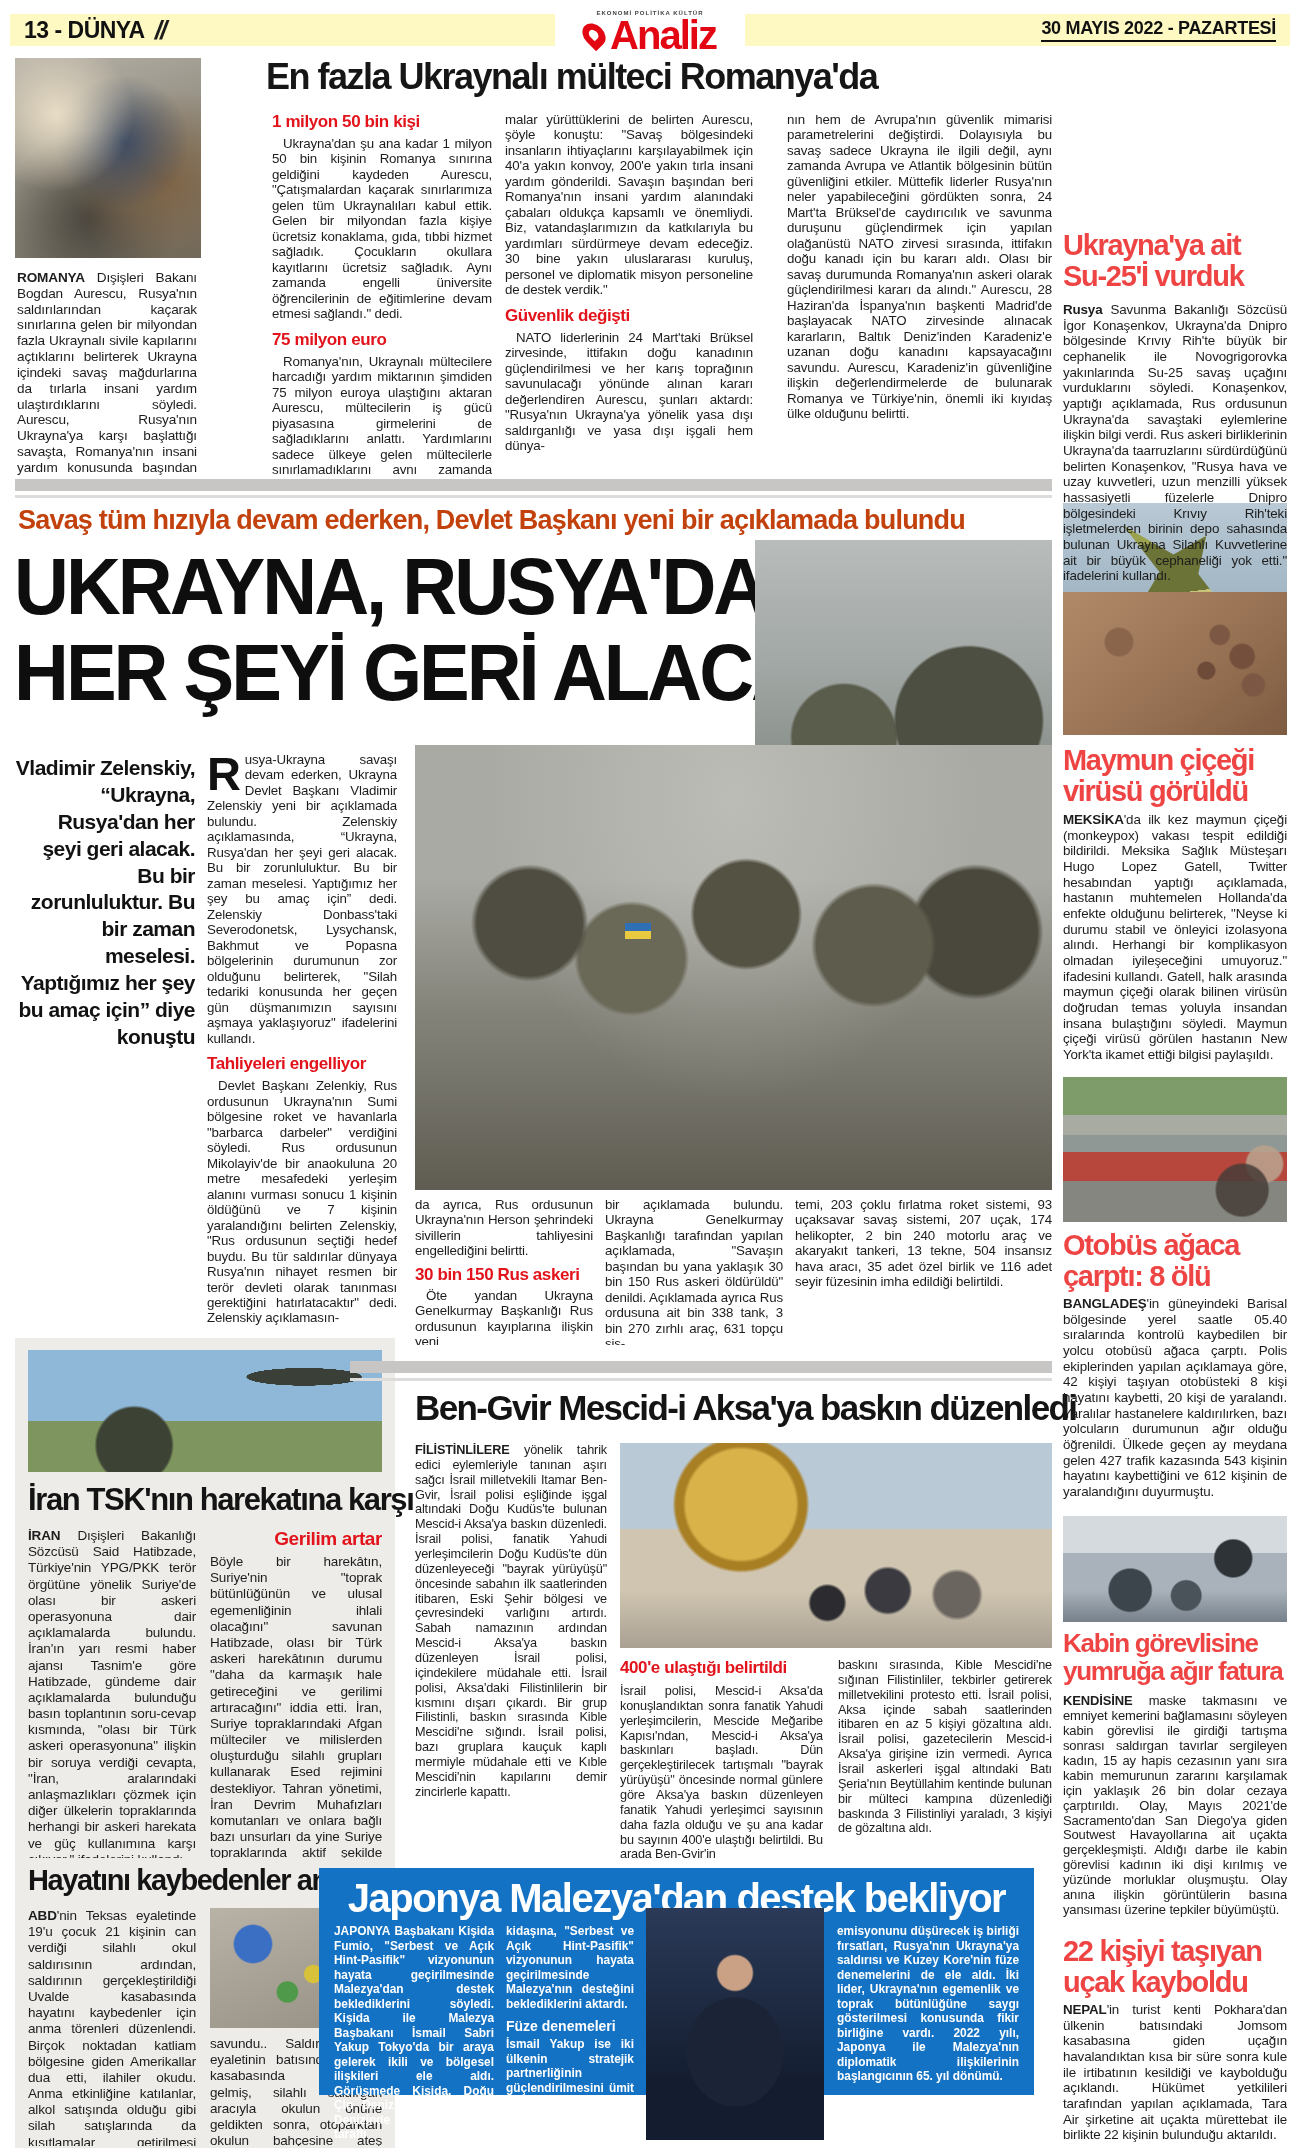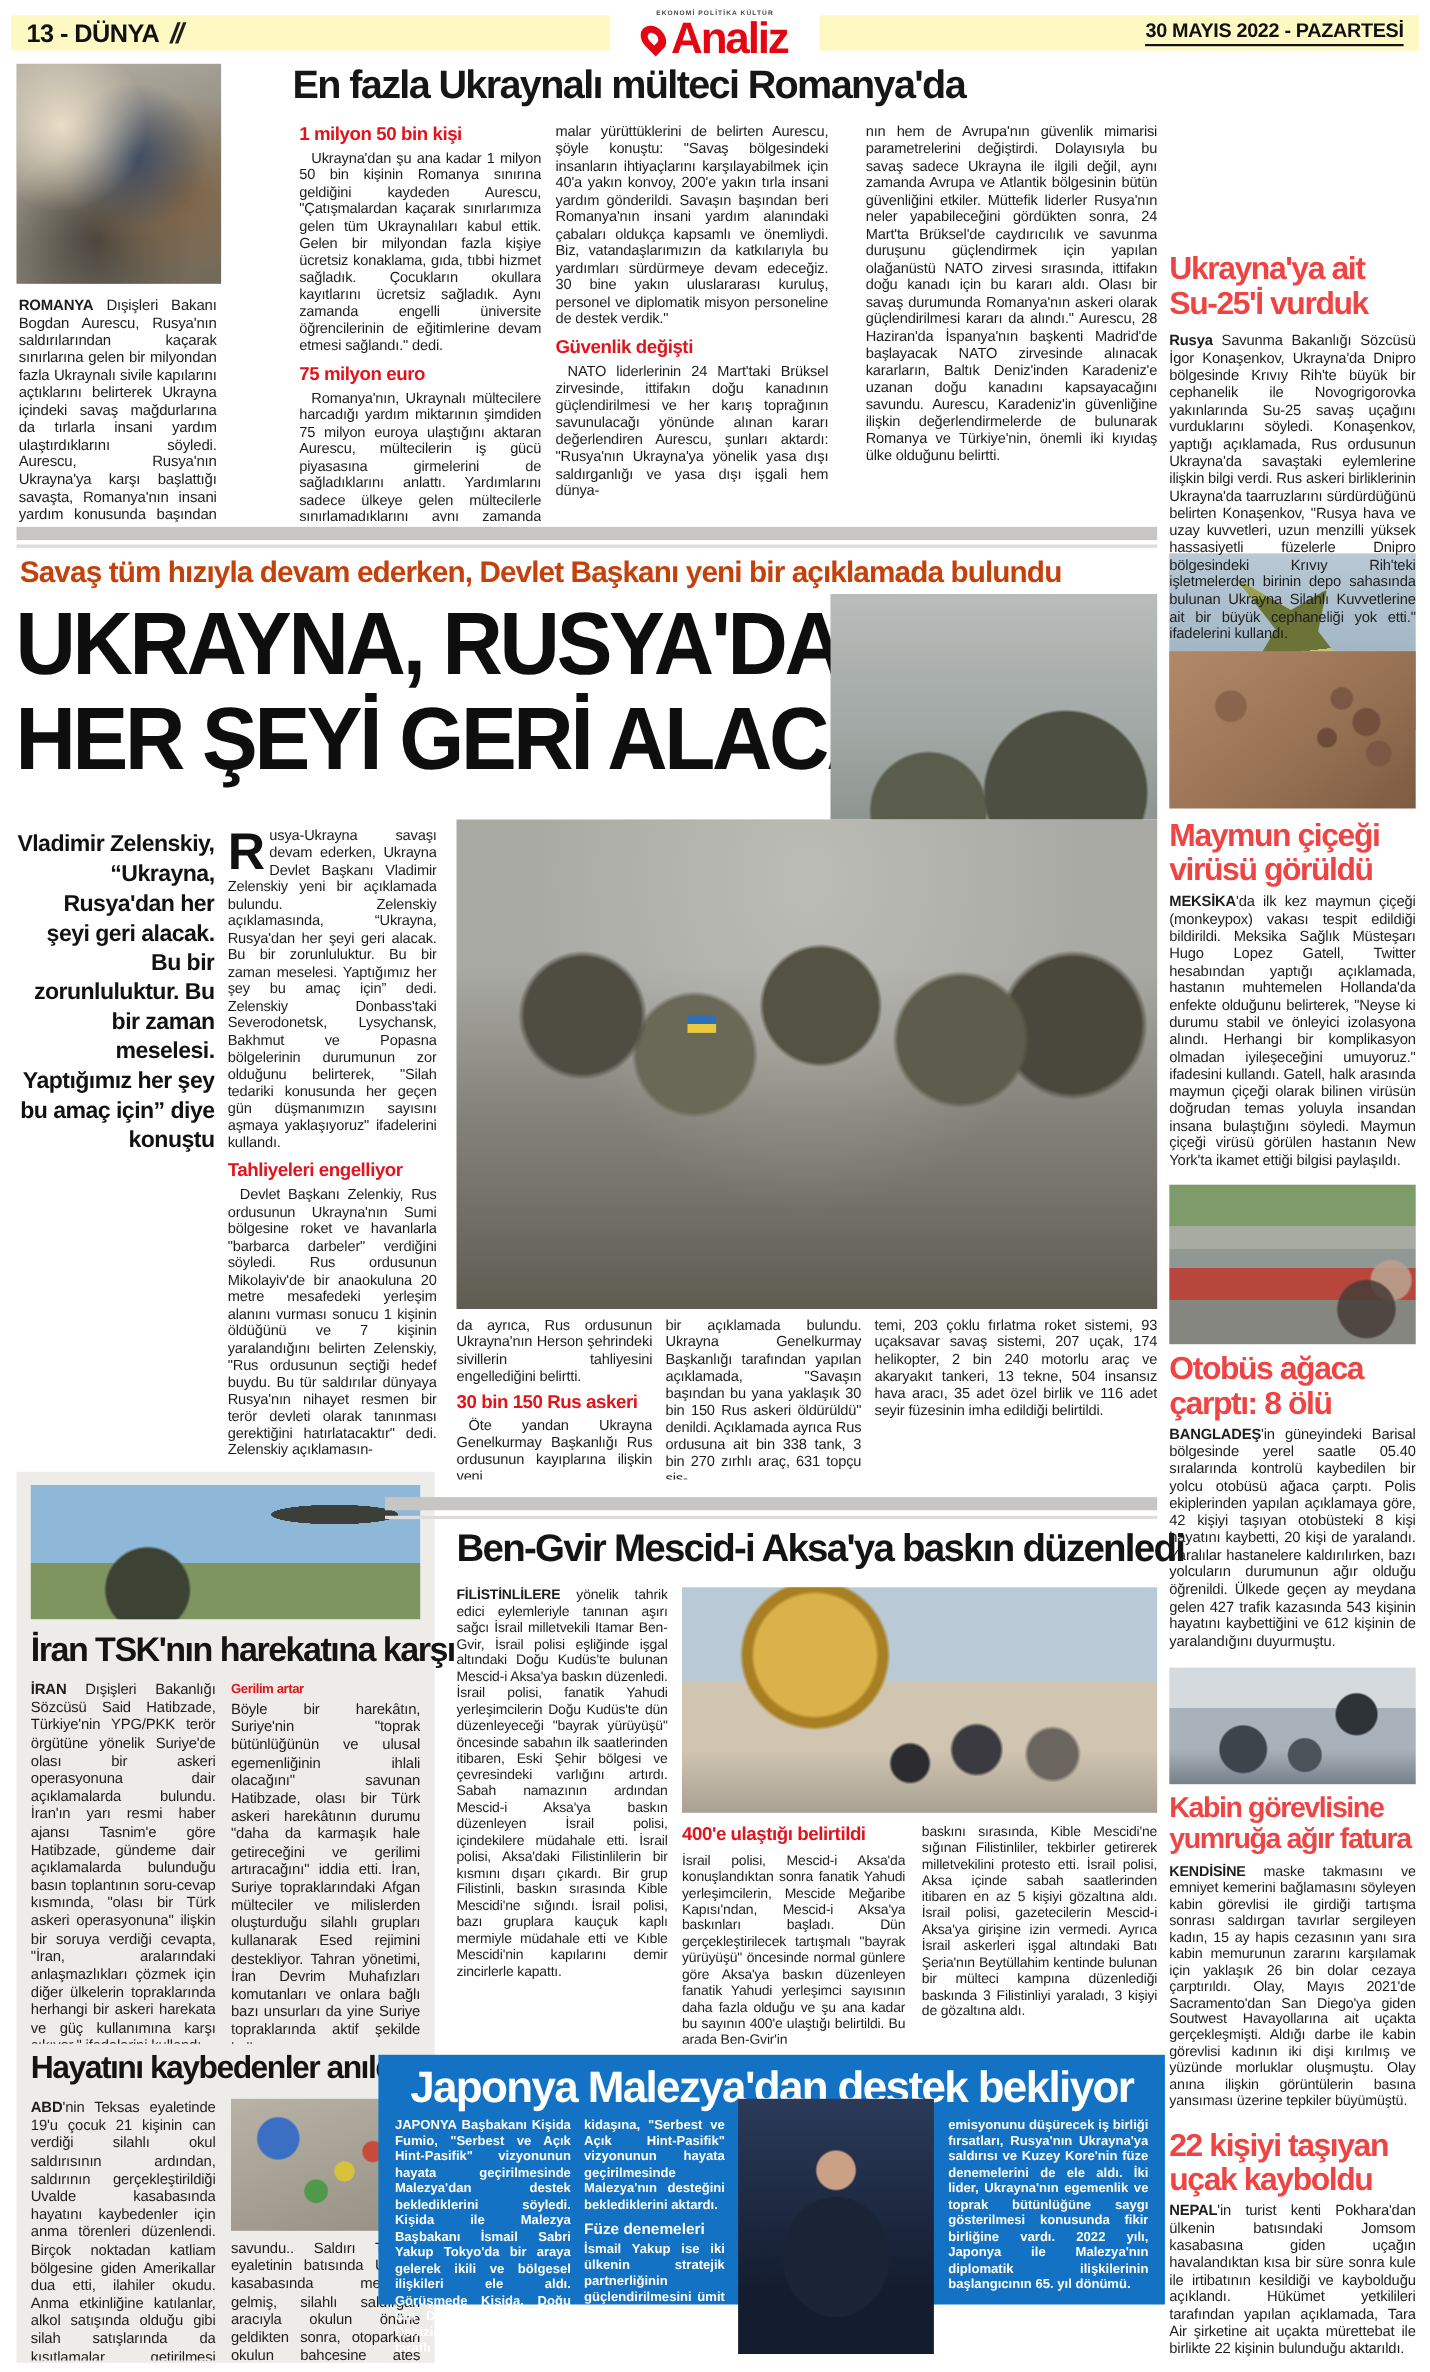--- a/index.html
+++ b/index.html
@@ -187,21 +187,21 @@
     <p class="body">temi, 203 çoklu fırlatma roket sistemi, 93 uçaksavar savaş sistemi, 207 uçak, 174 helikopter, 2 bin 240 motorlu araç ve akaryakıt tankeri, 13 tekne, 504 insansız hava aracı, 35 adet özel birlik ve 116 adet seyir füzesinin imha edildiği belirtildi.</p>
   </div>
 
   <div class="abs panel" style="left:15px;top:1338px;width:380px;height:810px;"></div>
   <div class="abs ph ph-heli" style="left:28px;top:1350px;width:354px;height:122px;"></div>
   <div class="abs h-left" style="left:28px;top:1482px;">İran TSK'nın harekatına karşı</div>
   <div class="abs clip" style="left:28px;top:1528px;width:168px;height:330px;">
     <p class="body" style="font-size:13.5px;line-height:1.2;"><b class="lead">İRAN</b><span> Dışişleri Bakanlığı Sözcüsü Said Hatibzade, Türkiye'nin YPG/PKK terör örgütüne yönelik Suriye'de olası bir askeri operasyonuna dair açıklamalarda bulundu. İran'ın yarı resmi haber ajansı Tasnim'e göre Hatibzade, gündeme dair açıklamalarda bulunduğu basın toplantının soru-cevap kısmında, "olası bir Türk askeri operasyonuna" ilişkin bir soruya verdiği cevapta, "İran, aralarındaki anlaşmazlıkları çözmek için diğer ülkelerin topraklarında herhangi bir askeri harekata ve güç kullanımına karşı çıkıyor." ifadelerini kullandı.</span></p>
   </div>
   <div class="abs clip" style="left:210px;top:1528px;width:172px;height:330px;">
-    <div class="sub sub0" style="font-size:12px;">Gerilim artar</div>
+    <div class="sub sub0" style="font-size:19px;text-align:right;">Gerilim artar</div>
     <p class="body" style="font-size:13.5px;line-height:1.2;">Böyle bir harekâtın, Suriye'nin "toprak bütünlüğünün ve ulusal egemenliğinin ihlali olacağını" savunan Hatibzade, olası bir Türk askeri harekâtının durumu "daha da karmaşık hale getireceğini ve gerilimi artıracağını" iddia etti. İran, Suriye topraklarındaki Afgan mülteciler ve milislerden oluşturduğu silahlı grupları kullanarak Esed rejimini destekliyor. Tahran yönetimi, İran Devrim Muhafızları komutanları ve onlara bağlı bazı unsurları da yine Suriye topraklarında aktif şekilde kullanıyor.</p>
   </div>
 
   <div class="abs h-left" style="left:28px;top:1864px;font-size:29px;">Hayatını kaybedenler anıldı</div>
   <div class="abs clip" style="left:28px;top:1908px;width:168px;height:238px;">
     <p class="body" style="font-size:13.5px;line-height:1.2;"><b class="lead">ABD</b><span>'nin Teksas eyaletinde 19'u çocuk 21 kişinin can verdiği silahlı okul saldırısının ardından, saldırının gerçekleştirildiği Uvalde kasabasında hayatını kaybedenler için anma törenleri düzenlendi. Birçok noktadan katliam bölgesine giden Amerikallar dua etti, ilahiler okudu. Anma etkinliğine katılanlar, alkol satışında olduğu gibi silah satışlarında da kısıtlamalar getirilmesi gerektiğini</span></p>
   </div>
   <div class="abs ph ph-memorial" style="left:210px;top:1908px;width:172px;height:120px;"></div>
   <div class="abs clip" style="left:210px;top:2036px;width:172px;height:110px;">
     <p class="body" style="font-size:13.5px;line-height:1.2;">savundu.. Saldırı Teksas eyaletinin batısında Uvalde kasabasında meydana gelmiş, silahlı saldırgan aracıyla okulun önüne geldikten sonra, otoparktan okulun bahçesine ateş açmıştı.</p>
@@ -216,21 +216,21 @@
   </div>
   <div class="abs ph ph-aksa" style="left:620px;top:1443px;width:432px;height:205px;"></div>
   <div class="abs sub sub0" style="left:620px;top:1658px;">400'e ulaştığı belirtildi</div>
   <div class="abs clip" style="left:620px;top:1684px;width:203px;height:174px;">
     <p class="body" style="font-size:12.7px;line-height:1.17;">İsrail polisi, Mescid-i Aksa'da konuşlandıktan sonra fanatik Yahudi yerleşimcilerin, Mescide Meğaribe Kapısı'ndan, Mescid-i Aksa'ya baskınları başladı. Dün gerçekleştirilecek tartışmalı "bayrak yürüyüşü" öncesinde normal günlere göre Aksa'ya baskın düzenleyen fanatik Yahudi yerleşimci sayısının daha fazla olduğu ve şu ana kadar bu sayının 400'e ulaştığı belirtildi. Bu arada Ben-Gvir'in</p>
   </div>
   <div class="abs clip" style="left:838px;top:1658px;width:214px;height:200px;">
     <p class="body" style="font-size:12.7px;line-height:1.17;">baskını sırasında, Kible Mescidi'ne sığınan Filistinliler, tekbirler getirerek milletvekilini protesto etti. İsrail polisi, Aksa içinde sabah saatlerinden itibaren en az 5 kişiyi gözaltına aldı. İsrail polisi, gazetecilerin Mescid-i Aksa'ya girişine izin vermedi. Ayrıca İsrail askerleri işgal altındaki Batı Şeria'nın Beytüllahim kentinde bulunan bir mülteci kampına düzenlediği baskında 3 Filistinliyi yaraladı, 3 kişiyi de gözaltına aldı.</p>
   </div>
 
-  <div class="abs bluebox" style="left:344px;top:1868px;width:715px;height:227px;">
+  <div class="abs bluebox" style="left:319px;top:1868px;width:715px;height:227px;">
     <div class="jp-h" style="margin-top:8px;">Japonya Malezya'dan destek bekliyor</div>
     <div class="abs clip" style="left:15px;top:56px;width:160px;height:214px;">
       <p class="jp"><b>JAPONYA</b><span> Başbakanı Kişida Fumio, "Serbest ve Açık Hint-Pasifik" vizyonunun hayata geçirilmesinde Malezya'dan destek beklediklerini söyledi. Kişida ile Malezya Başbakanı İsmail Sabri Yakup Tokyo'da bir araya gelerek ikili ve bölgesel ilişkileri ele aldı. Görüşmede Kişida, Doğu Çin Denizi ve Güney Çin Denizinde "statükonun tek taraflı değiştirilmesi teşebbüslerine" şiddetle karşı çıkılması gerektiğini belirtti. Kişida, konuk mev-</span></p>
     </div>
     <div class="abs clip" style="left:187px;top:56px;width:128px;height:214px;">
       <p class="jp">kidaşına, "Serbest ve Açık Hint-Pasifik" vizyonunun hayata geçirilmesinde Malezya'nın desteğini beklediklerini aktardı.</p>
       <div class="jp-sub">Füze denemeleri</div>
       <p class="jp">İsmail Yakup ise iki ülkenin stratejik partnerliğinin güçlendirilmesini ümit ettiklerini dile getirdi. Kişida Fumio ve İsmail Sabri Yakup, iki ülke arasında karbon</p>
     </div>
     <div class="abs ph ph-kishida" style="left:327px;top:40px;width:178px;height:232px;"></div>

